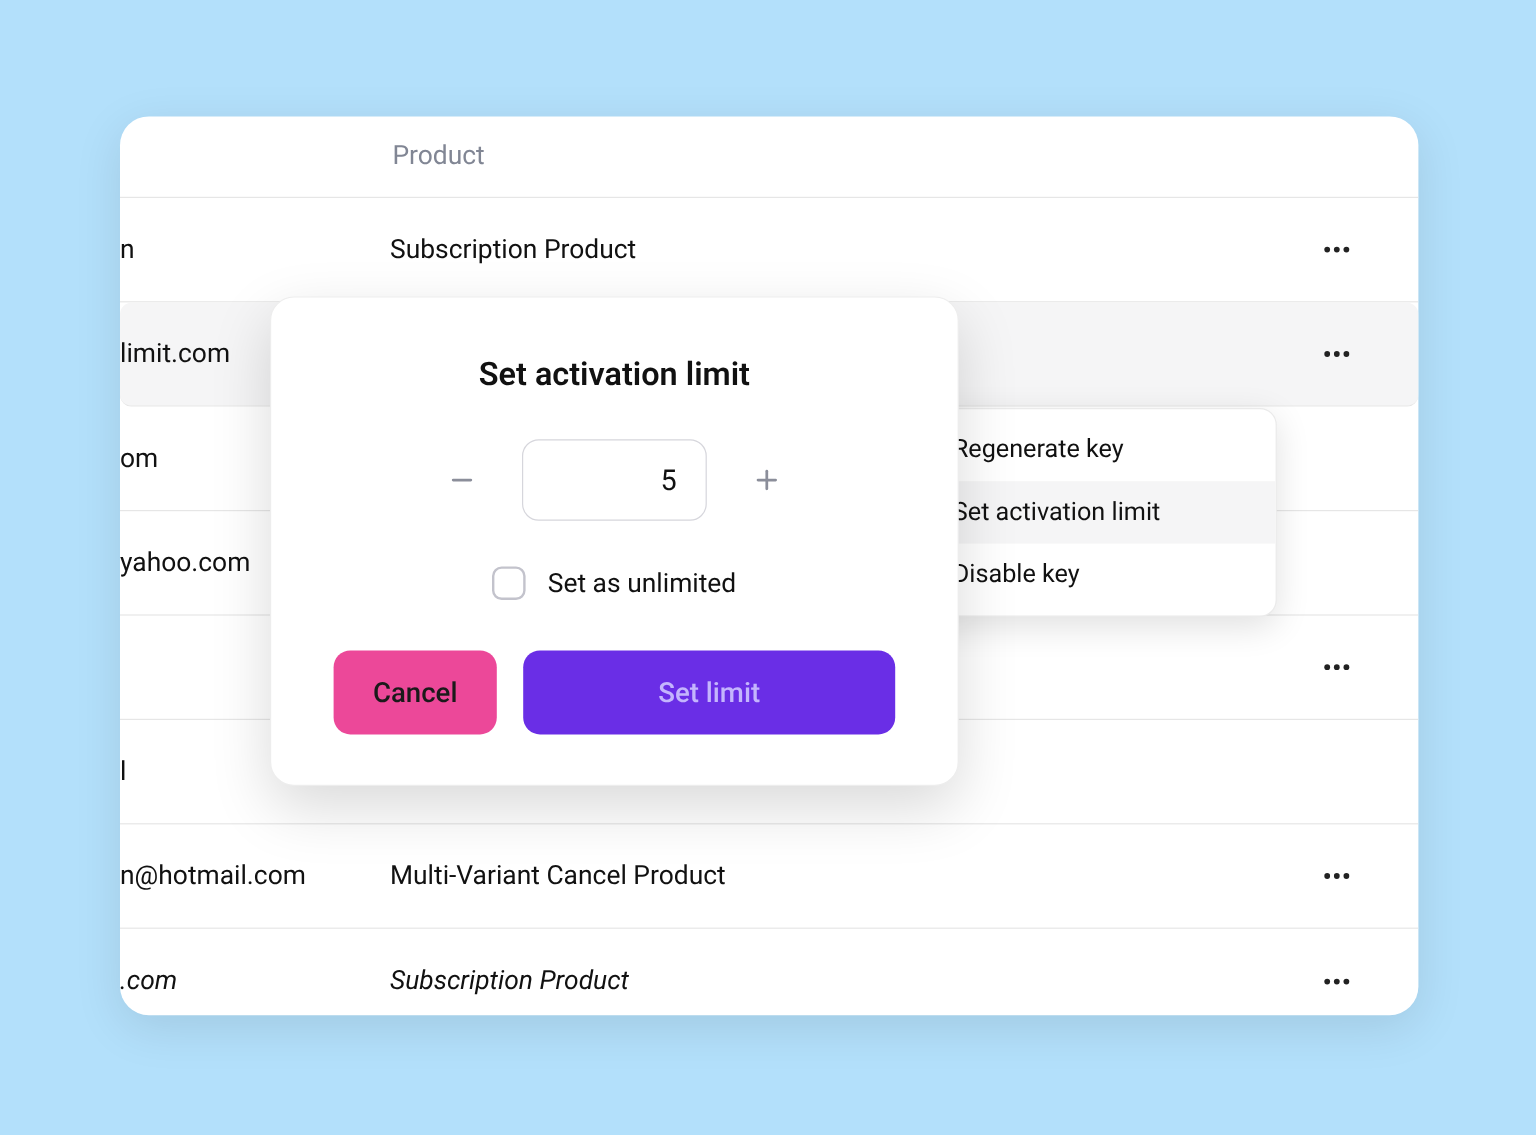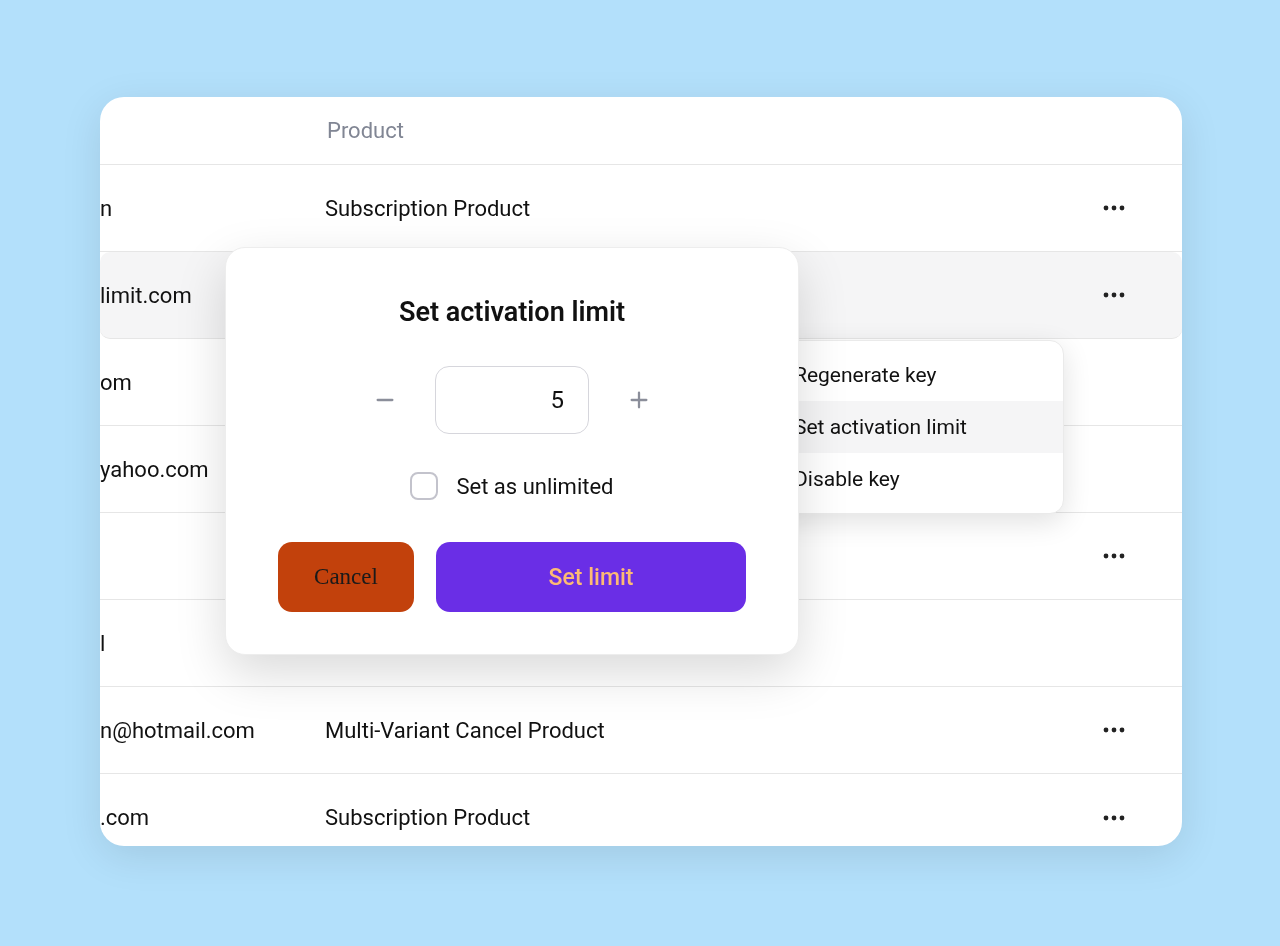--- a/index.html
+++ b/index.html
@@ -172,27 +172,26 @@
     height: 70px;
     border: none;
     border-radius: 14px;
     font-size: 23px;
     font-weight: 500;
     cursor: pointer;
     font-family: inherit;
   }
   .btn-cancel {
     flex: 0 0 136px;
-    background: #c2410c;
+    background: #ec4899;
     color: #1a1a1a;
-    font-family: Liberation Serif, serif;
   }
   .btn-primary {
     background: #6a2ee6;
-    color: #fdba74;
+    color: #c4b5fd;
   }
 </style>
 </head>
 <body>
 
 <div class="panel">
 
   <div class="header-row">
     <span class="col-product-header">Product</span>
   </div>
@@ -252,21 +251,21 @@
     <span class="col-product">Multi-Variant Cancel Product</span>
     <div class="more-btn">
       <svg viewBox="0 0 22 6">
           <circle cx="3" cy="3" r="2.4" fill="currentColor"></circle>
           <circle cx="11" cy="3" r="2.4" fill="currentColor"></circle>
           <circle cx="19" cy="3" r="2.4" fill="currentColor"></circle>
         </svg>
     </div>
   </div>
 
-  <div class="data-row" style="border-bottom:none;">
+  <div class="data-row" style="border-bottom:none;font-style:italic;">
     <span class="col-email">.com</span>
     <span class="col-product">Subscription Product</span>
     <div class="more-btn">
       <svg viewBox="0 0 22 6">
           <circle cx="3" cy="3" r="2.4" fill="currentColor"></circle>
           <circle cx="11" cy="3" r="2.4" fill="currentColor"></circle>
           <circle cx="19" cy="3" r="2.4" fill="currentColor"></circle>
         </svg>
     </div>
   </div>

